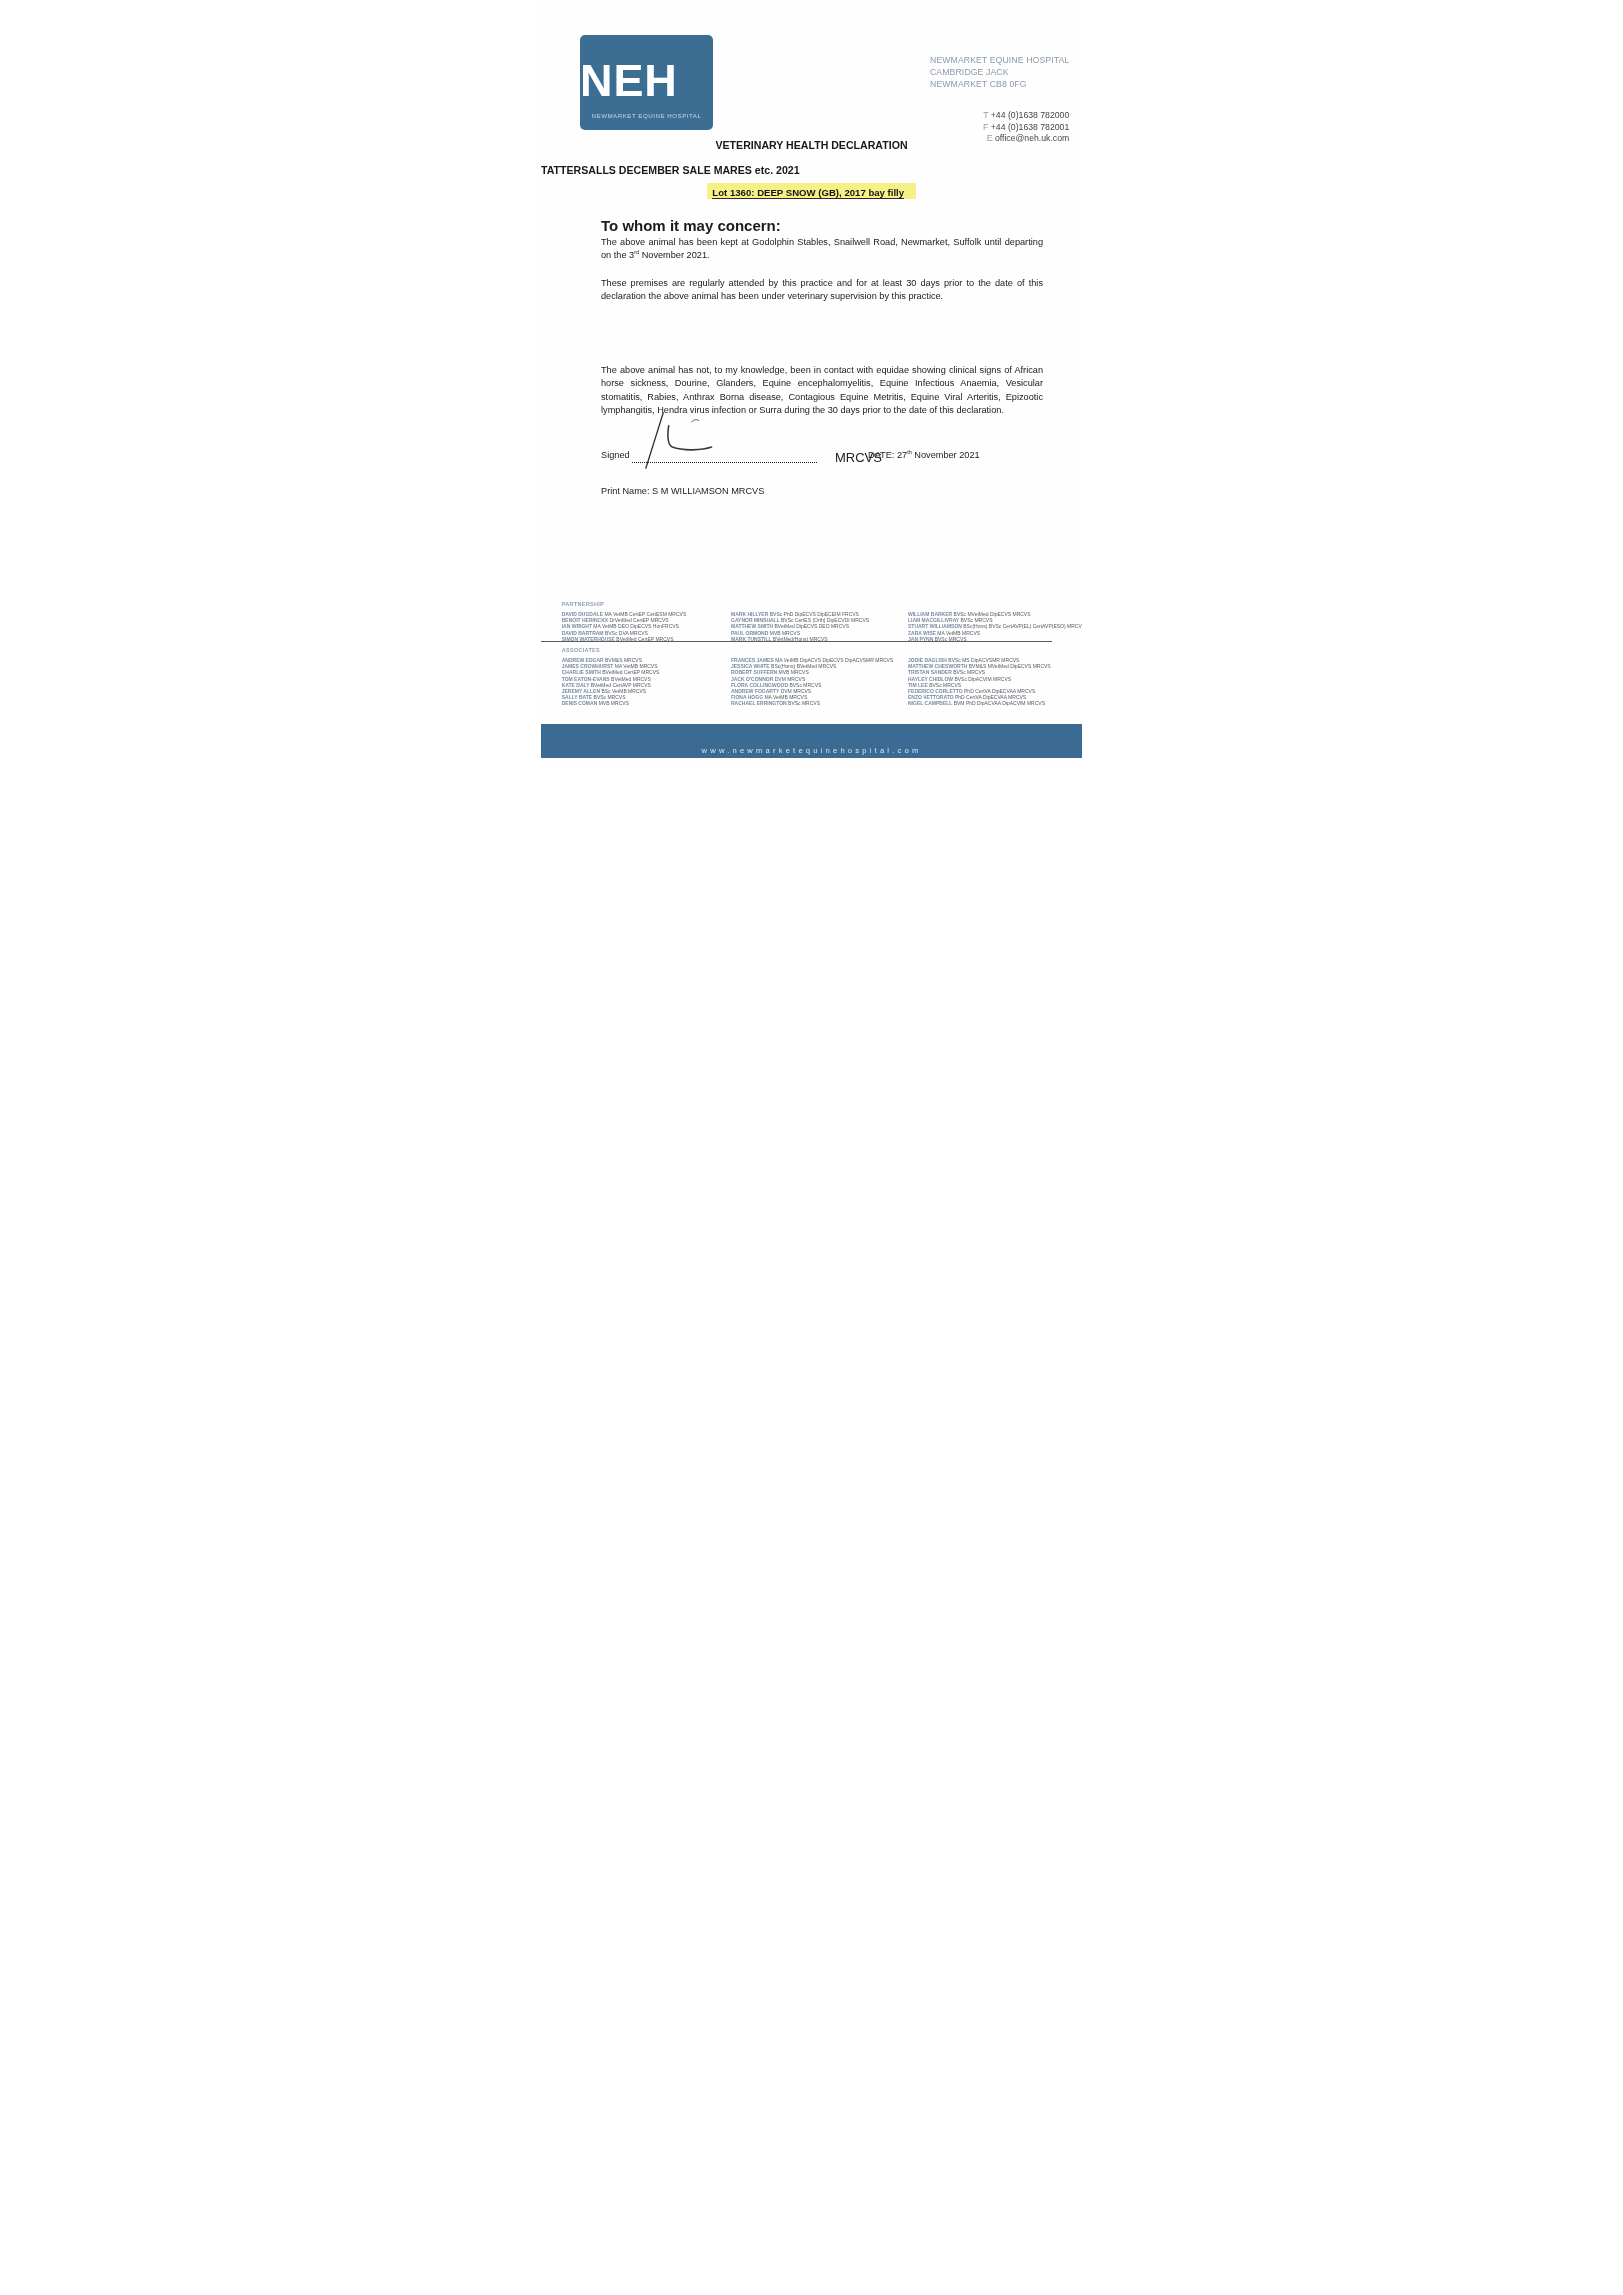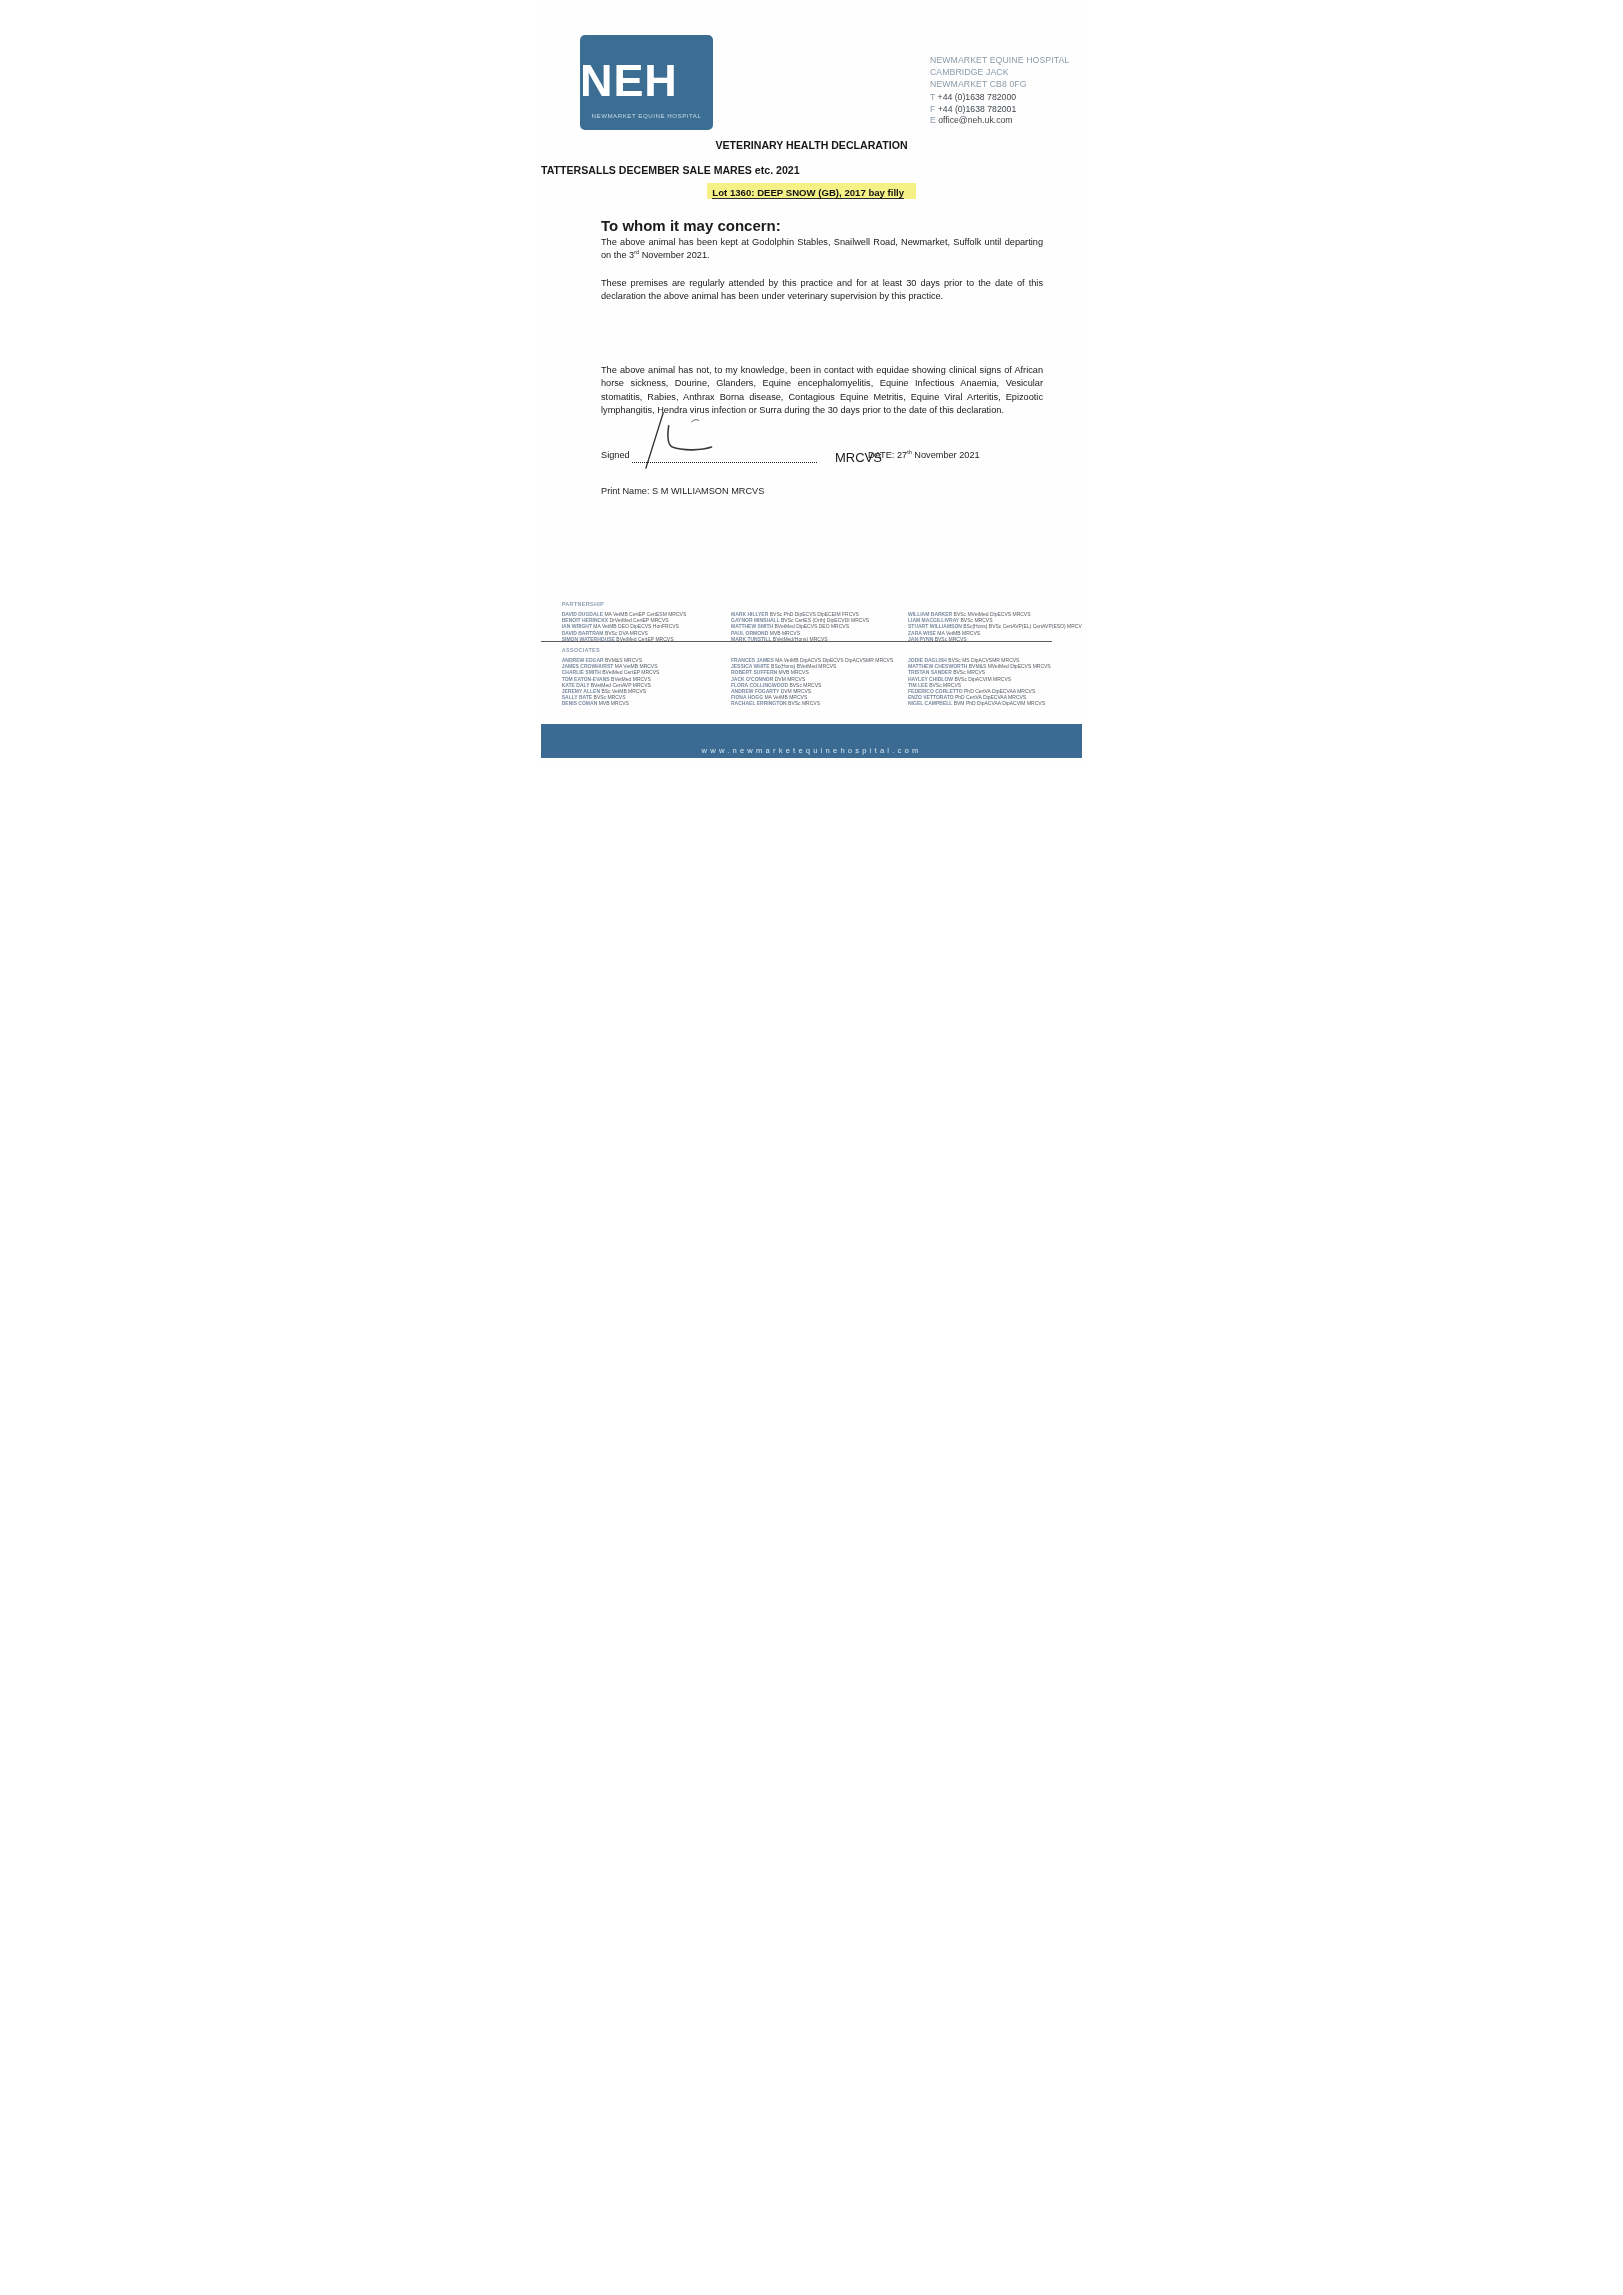--- a/index.html
+++ b/index.html
@@ -11,21 +11,21 @@
   
   .logo{position:absolute;left:39px;top:35px;width:133px;height:95px;
     background:#3c6e94;border-radius:5px;}
   .logo-acronym{position:absolute;top:23px;left:0;width:100%;text-align:left;
     font-size:45px;line-height:1;font-weight:700;color:#ffffff;letter-spacing:0.9px;}
   .logo-name{position:absolute;bottom:10.6px;left:0;width:100%;text-align:center;
     font-size:6.2px;letter-spacing:0.5px;color:#c3d7e4;}
   
   .letterhead{position:absolute;left:389px;top:54px;}
   .addr-line{font-size:8.7px;line-height:12px;color:#8b9aa8;letter-spacing:0.1px;}
-  .contacts{margin-top:2px;}
+  .contacts{margin-top:20px;text-align:right;}
   .contact-line{font-size:8.7px;line-height:11.7px;}
   .c-label{color:#8b9aa8;}
   .c-value{color:#40464d;}
   
   .title{position:absolute;top:139px;left:0;width:100%;margin:0;text-align:center;
     font-size:10.6px;font-weight:bold;color:#181818;}
   .subtitle{position:absolute;top:164px;left:0;width:100%;margin:0;text-align:left;
     font-size:10.6px;font-weight:bold;color:#181818;}
   .lot-row{position:absolute;top:183px;left:0;width:100%;text-align:center;}
   .lot{display:inline-block;background:#f5f187;padding:3.7px 12px 1.8px 5.5px;}

